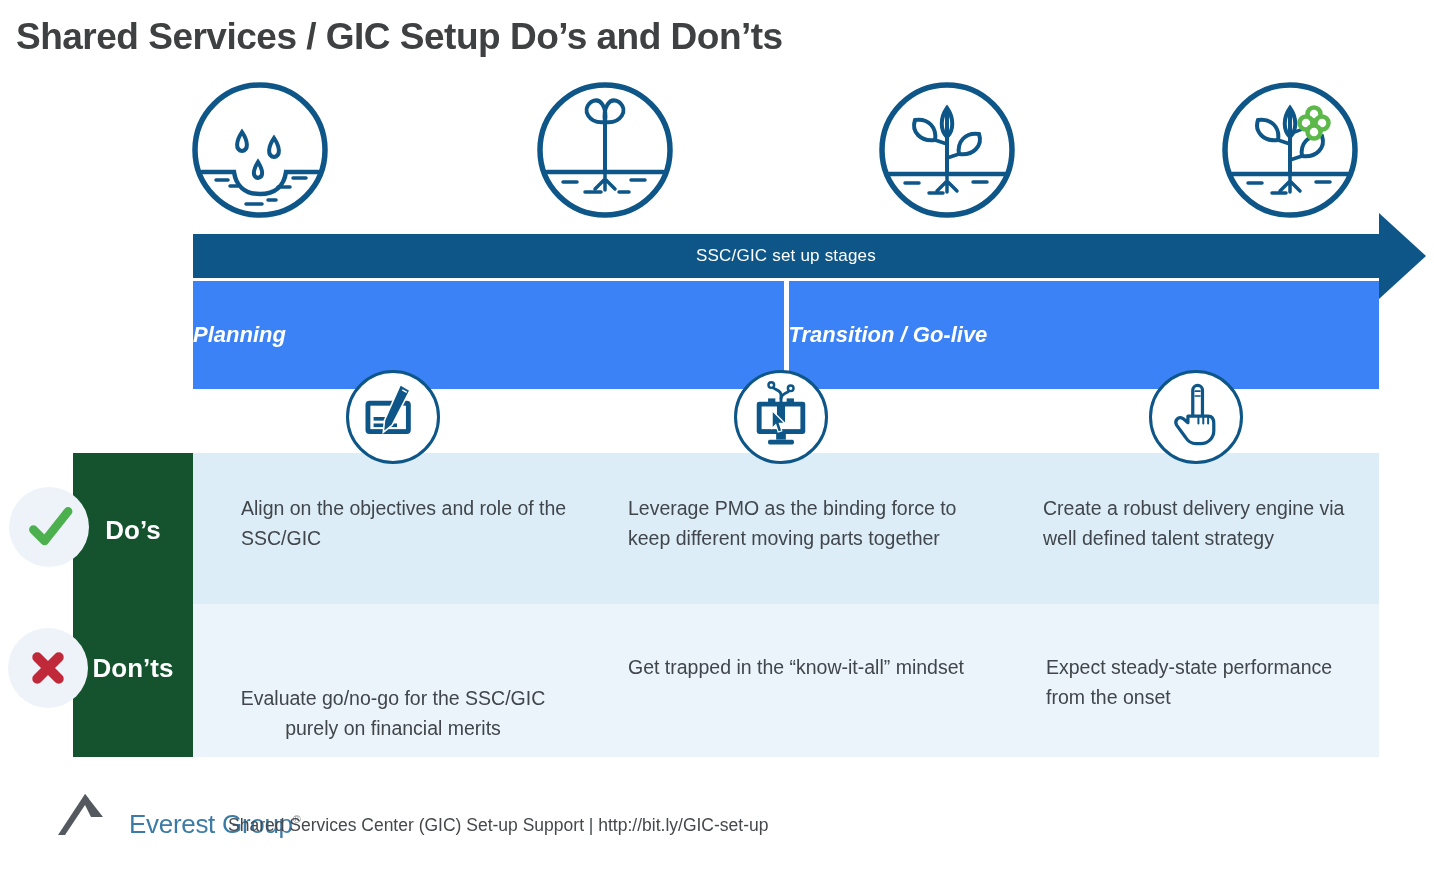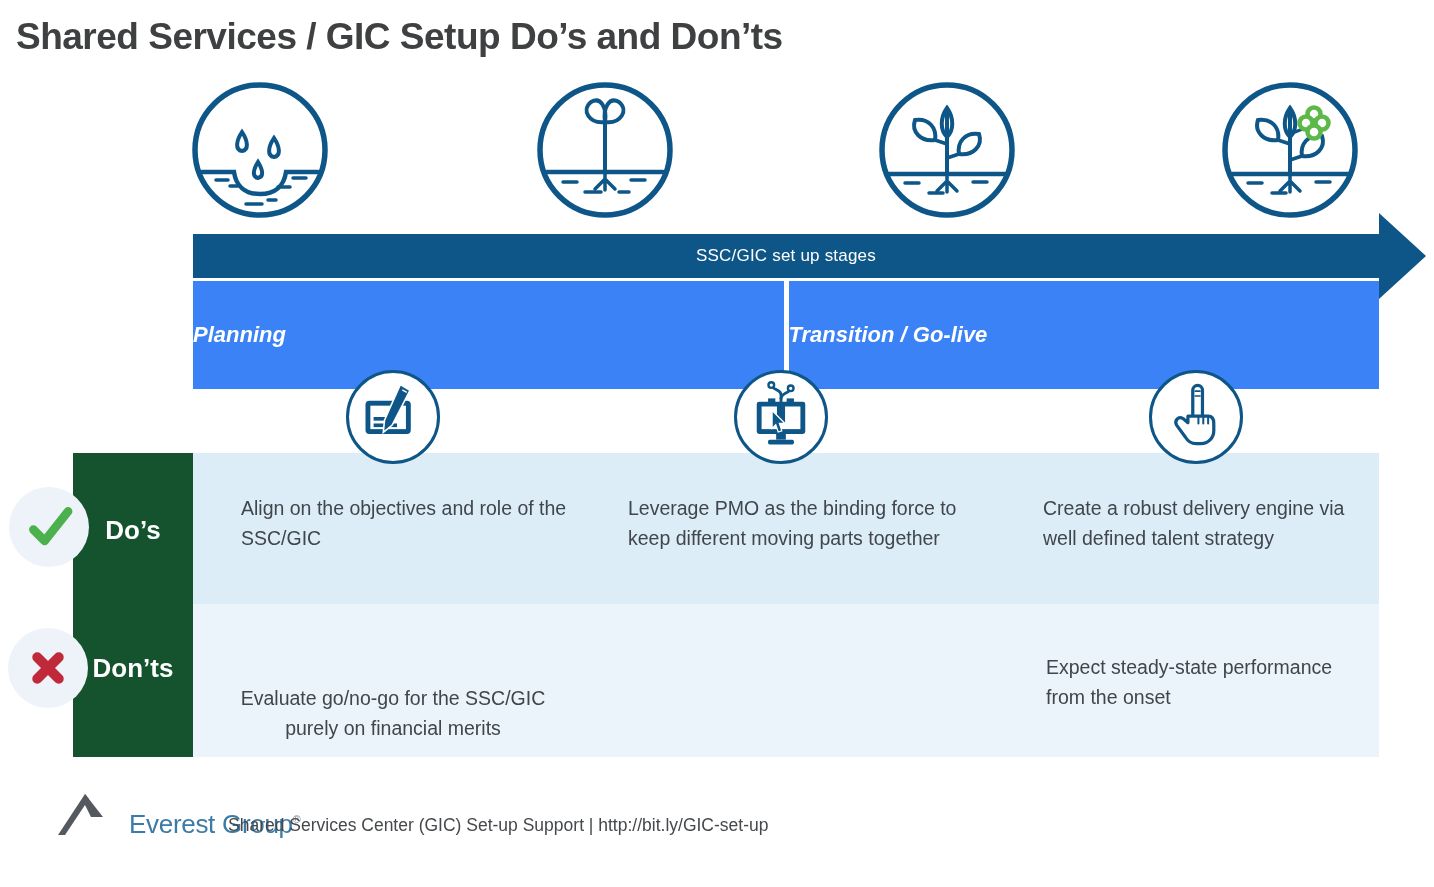--- a/index.html
+++ b/index.html
@@ -237,20 +237,21 @@
     <svg width="46" height="46" viewBox="0 0 60 60" fill="none">
       <path d="M16 16 L44 44 M44 16 L16 44" stroke="#c0293a" stroke-width="13" stroke-linecap="round"></path>
     </svg>
   </div>
 
   <div class="cell-text dos-1">Align on the objectives and role of the SSC/GIC</div>
   <div class="cell-text dos-2">Leverage PMO as the binding force to keep different moving parts together</div>
   <div class="cell-text dos-3">Create a robust delivery engine via well defined talent strategy</div>
 
   <div class="cell-text donts-1">Evaluate go/no-go for the SSC/GIC purely on financial merits</div>
+  <div class="cell-text donts-2">Get trapped in the “know-it-all” mindset</div>
   <div class="cell-text donts-3">Expect steady-state performance from the onset</div>
 
   <div class="footer-logo">
     <svg width="64" height="50" viewBox="0 0 64 48">
       <path d="M1 46 L28 5 L32 10 L8 46 Z" fill="#54595f"></path>
       <path d="M28 5 L46 28 L34 28 L27 14 Z" fill="#54595f"></path>
     </svg>
     <span class="logo-wordmark"><span>Everest Group</span><span class="logo-reg">®</span></span>
   </div>
   <div class="footer-caption">Shared Services Center (GIC) Set-up Support | http://bit.ly/GIC-set-up</div>

